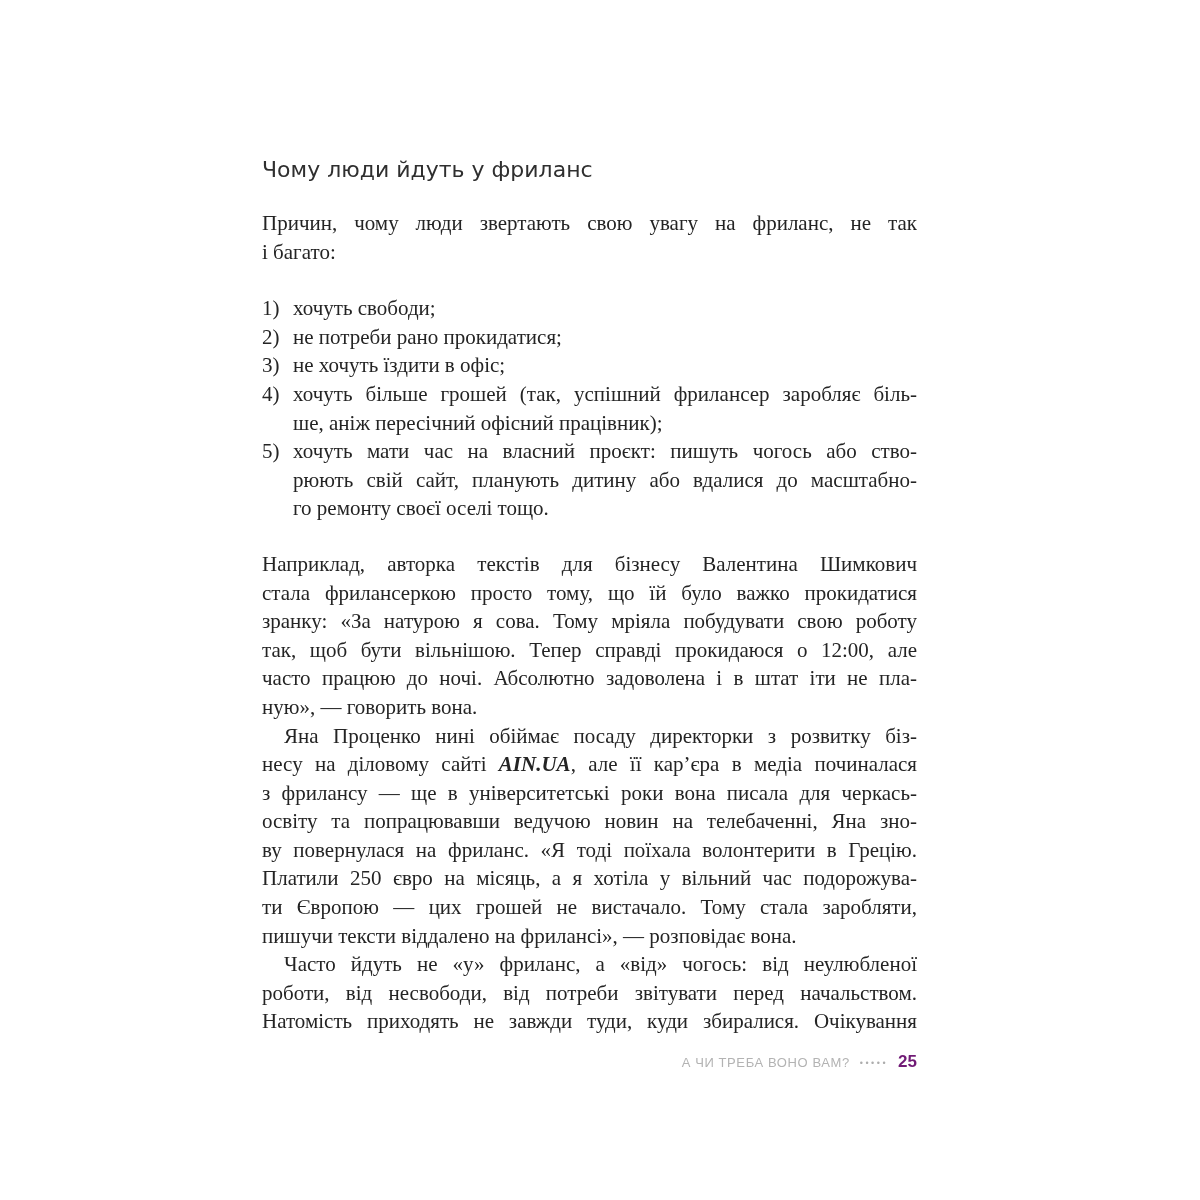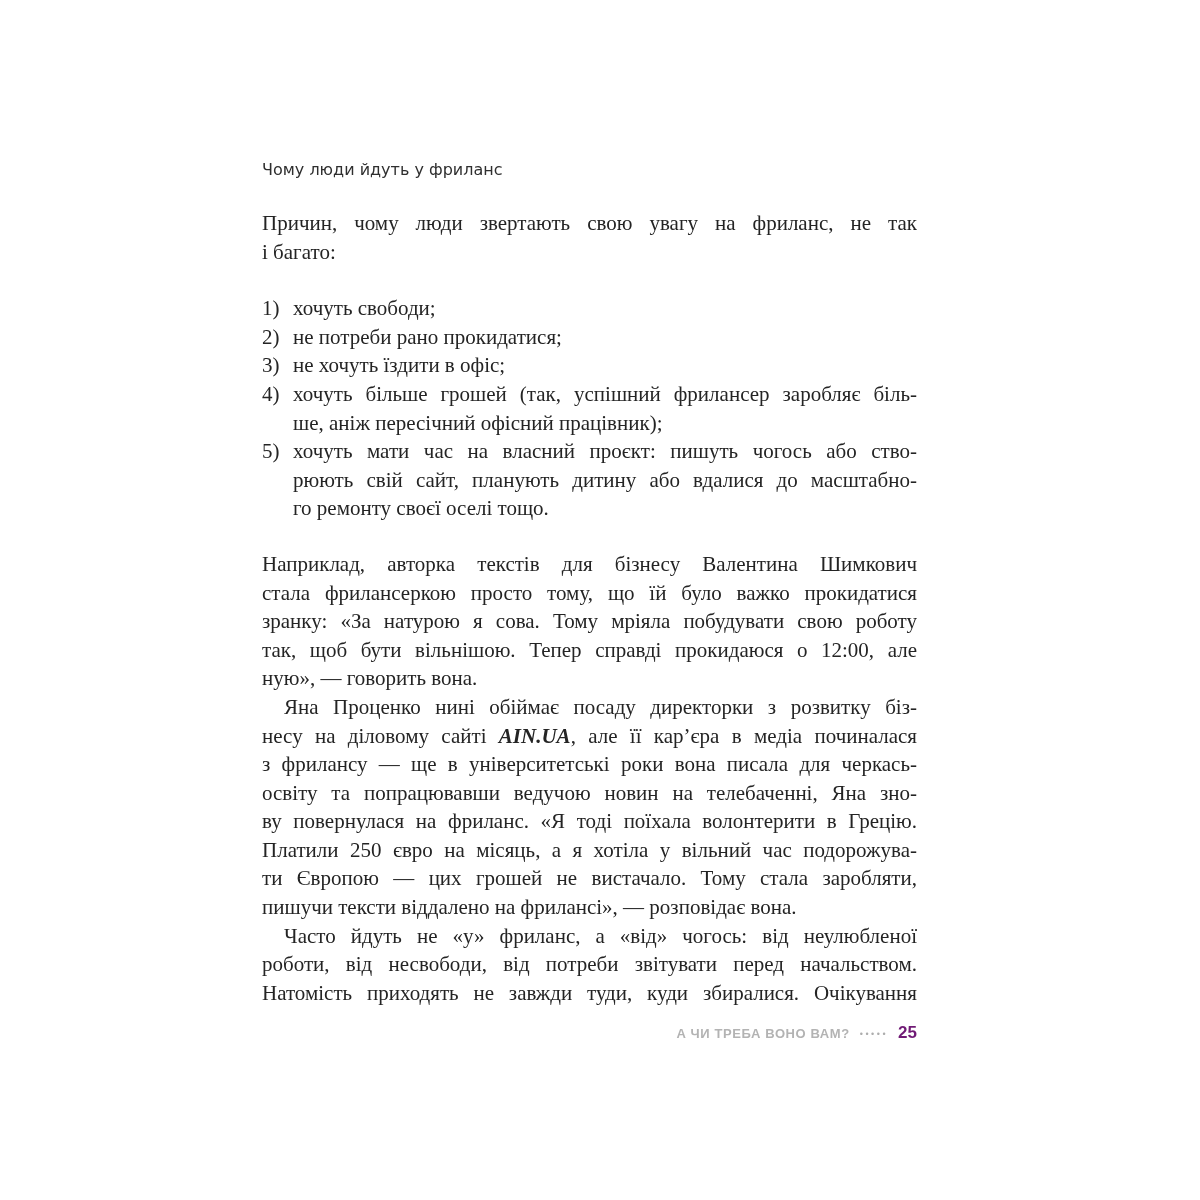--- a/index.html
+++ b/index.html
@@ -16,21 +16,21 @@
     overflow: hidden;
   }
   .page {
     position: absolute;
     left: 262px;
     top: 158px;
     width: 655px;
   }
   .heading {
     font-family: "DejaVu Sans", sans-serif;
-    font-size: 16px;
+    font-size: 22px;
     font-weight: normal;
     color: #2f2f2f;
     line-height: 24px;
     margin: 0 0 27px 0;
   }
   .line {
     font-size: 21px;
     line-height: 28.6px;
     text-align: justify;
     text-align-last: justify;
@@ -63,21 +63,21 @@
     display: flex;
     justify-content: flex-end;
     align-items: center;
     gap: 10px;
     font-family: "Liberation Sans", sans-serif;
   }
   .running-title {
     font-size: 13px;
     letter-spacing: 0.6px;
     color: #b3b3b3;
-    font-weight: bold;
+    font-weight: normal;
   }
   .dots {
     font-size: 9px;
     letter-spacing: 2.5px;
     color: #adadad;
     transform: translateY(1px);
   }
   .page-number {
     font-size: 17px;
     font-weight: bold;
@@ -120,20 +120,21 @@
         <div class="line last">го ремонту своєї оселі тощо.</div>
       </div>
     </div>
 
   <div class="body-paragraphs">
       <div class="para">
         <div class="line">Наприклад, авторка текстів для бізнесу Валентина Шимкович</div>
         <div class="line">стала фрилансеркою просто тому, що їй було важко прокидатися</div>
         <div class="line">зранку: «За натурою я сова. Тому мріяла побудувати свою роботу</div>
         <div class="line">так, щоб бути вільнішою. Тепер справді прокидаюся о 12:00, але</div>
+        <div class="line">часто працюю до ночі. Абсолютно задоволена і в штат іти не пла-</div>
         <div class="line last">ную», — говорить вона.</div>
       </div>
       <div class="para indent">
         <div class="line">Яна Проценко нині обіймає посаду директорки з розвитку біз-</div>
         <div class="line"><span>несу на діловому сайті </span><span class="bi">AIN.UA</span><span>, але її кар’єра в медіа починалася</span></div>
         <div class="line">з фрилансу — ще в університетські роки вона писала для черкась-</div>
         <div class="line">освіту та попрацювавши ведучою новин на телебаченні, Яна зно-</div>
         <div class="line">ву повернулася на фриланс. «Я тоді поїхала волонтерити в Грецію.</div>
         <div class="line">Платили 250 євро на місяць, а я хотіла у вільний час подорожува-</div>
         <div class="line">ти Європою — цих грошей не вистачало. Тому стала заробляти,</div>

